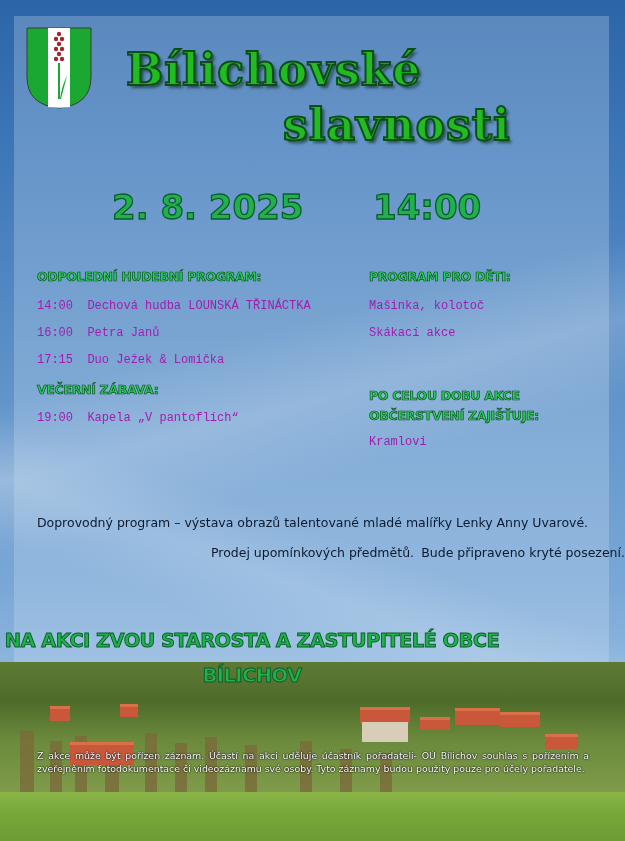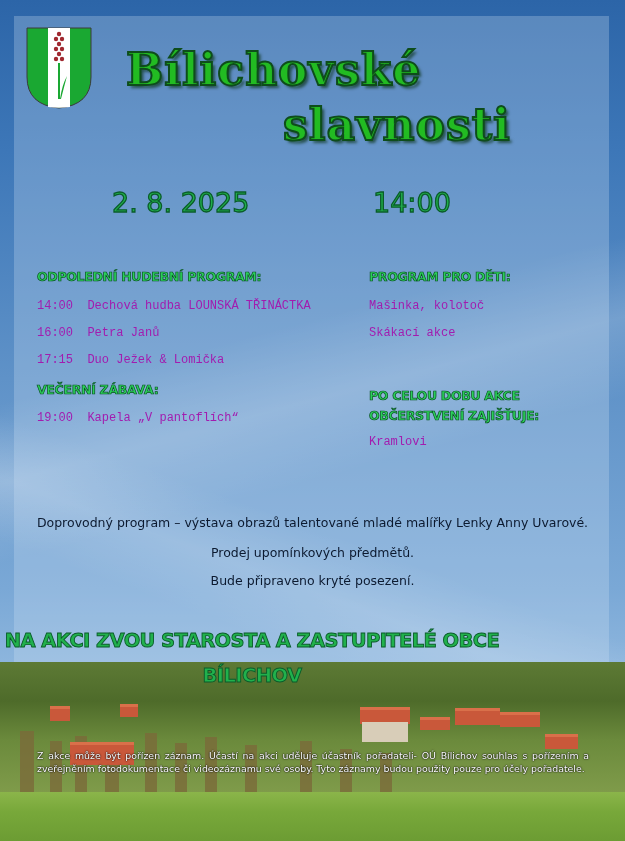--- a/index.html
+++ b/index.html
@@ -16,22 +16,22 @@
   .trees span{position:absolute;bottom:0;background:#7a6a3a;opacity:.8;}
   .house{position:absolute;background:#c9583a;border-top:3px solid #d9704a;}
   .housewall{position:absolute;background:#d8cdb8;}
   .field{position:absolute;left:0;top:130px;width:625px;height:49px;
     background:linear-gradient(180deg,#8bb54a 0%,#78a83a 40%,#6c9c33 100%);}
   .coa{position:absolute;left:26px;top:27px;width:66px;height:82px;}
   .title{position:absolute;font-family:"DejaVu Serif",serif;font-weight:bold;color:#22bb22;
     -webkit-text-stroke:2px #0e4d1b;text-shadow:3px 3px 3px rgba(0,40,0,.6);letter-spacing:1px;}
   .t1{left:126px;top:44px;font-size:44px;}
   .t2{left:283px;top:99px;font-size:44px;}
-  .big{position:absolute;font-family:"DejaVu Sans",sans-serif;font-weight:normal;color:#21b14c;
-    -webkit-text-stroke:1.3px #0a5c2a;font-size:27px;}
+  .big{position:absolute;font-family:"DejaVu Sans",sans-serif;font-weight:bold;color:#21b14c;
+    -webkit-text-stroke:1.3px #0a5c2a;font-size:34px;}
   .date{left:112px;top:187px;}
   .time{left:373px;top:187px;}
   .head{position:absolute;font-family:"DejaVu Sans",sans-serif;font-weight:bold;color:#2ad05a;
     -webkit-text-stroke:.7px #0a4f22;font-size:12.5px;letter-spacing:-.3px;line-height:18px;}
   .txt{position:absolute;font-family:Liberation Mono, monospace;font-size:12px;color:#a21caf;white-space:nowrap;}
   .ctr{position:absolute;left:0;width:625px;text-align:center;font-family:"DejaVu Sans",sans-serif;font-size:12.5px;color:#0c1a30;}
   .invite{position:absolute;left:0;width:504px;text-align:center;font-family:"DejaVu Sans",sans-serif;font-weight:bold;
     color:#21b14c;-webkit-text-stroke:.9px #0a5c2a;font-size:19.5px;letter-spacing:-.6px;}
   .note{position:absolute;left:37px;top:750px;width:552px;font-family:"DejaVu Sans",sans-serif;font-size:9.4px;
     color:#ffffff;text-align:justify;line-height:12.5px;text-shadow:0 0 2px #000,0 0 1px #000;}
@@ -114,18 +114,18 @@
 
 <div class="head" style="left:369px;top:268px;">PROGRAM PRO DĚTI:</div>
 <div class="txt" style="left:369px;top:299px;">Mašinka, kolotoč</div>
 <div class="txt" style="left:369px;top:326px;">Skákací akce</div>
 <div class="head" style="left:369px;top:387px;">PO CELOU DOBU AKCE</div>
 <div class="head" style="left:369px;top:407px;">OBČERSTVENÍ ZAJIŠŤUJE:</div>
 <div class="txt" style="left:369px;top:435px;">Kramlovi</div>
 
 <div class="ctr" style="top:515px;">Doprovodný program – výstava obrazů talentované mladé malířky Lenky Anny Uvarové.</div>
 <div class="ctr" style="top:545px;">Prodej upomínkových předmětů.</div>
-<div class="ctr" style="top:573px;">Bude připraveno kryté posezení.</div>
+<div class="ctr" style="top:545px;text-align:right;">Bude připraveno kryté posezení.</div>
 
 <div class="invite" style="top:629px;">NA AKCI ZVOU STAROSTA A ZASTUPITELÉ OBCE</div>
 <div class="invite" style="top:664px;">BÍLICHOV</div>
 
 <div class="note">Z akce může být pořízen záznam. Účastí na akci uděluje účastník pořadateli- OÚ Bílichov souhlas s pořízením a zveřejněním fotodokumentace či videozáznamu své osoby. Tyto záznamy budou použity pouze pro účely pořadatele.</div>
 
 </body></html>

